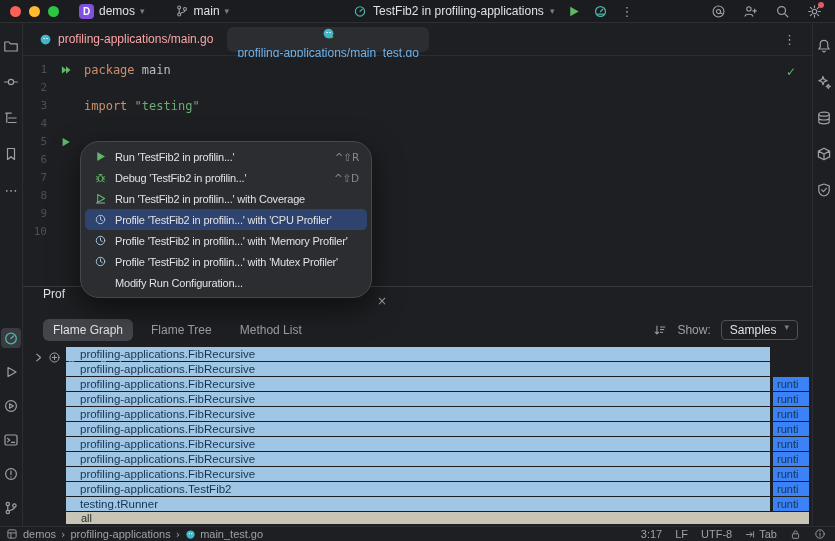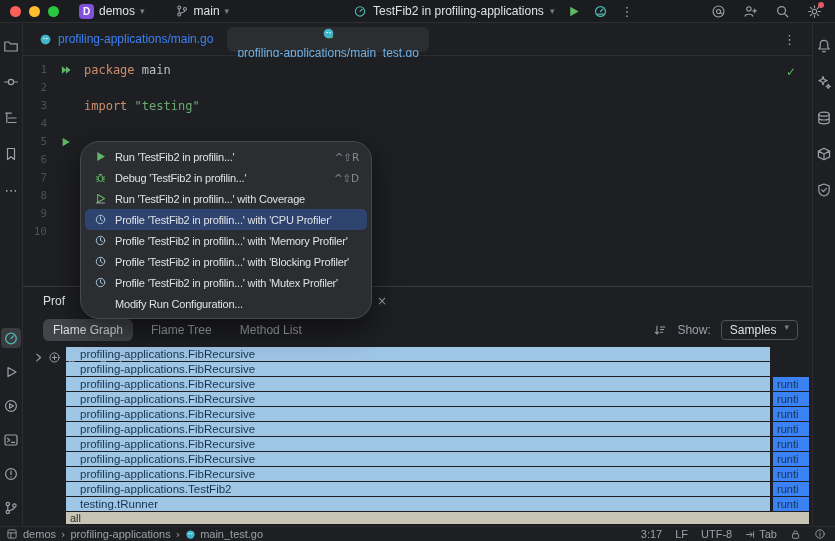--- a/index.html
+++ b/index.html
@@ -33,39 +33,39 @@
   .lstrip .bottomgrp { position:absolute; bottom:8px; display:flex; flex-direction:column; align-items:center; gap:14px; }
   .toolbtn { display:flex; align-items:center; justify-content:center; width:20px; height:20px; border-radius:4px; }
   .toolbtn.active { background:#393b40; }
   .moreglyph { color:#9da0a8; font-size:13px; line-height:1; }
 
   
   .center { position:absolute; left:23px; right:23px; top:23px; bottom:15px; }
 
   .tabbar { position:absolute; top:0; left:0; right:0; height:33px; display:flex; align-items:center;
             border-bottom:1px solid #2b2d30; padding-left:6px; }
-  .etab { display:flex; align-items:center; gap:6px; padding:0 10px; height:19px; color:#3b82f6; }
+  .etab { display:flex; align-items:center; gap:6px; padding:0 10px; height:19px; color:#fca5a5; }
   .etab.active { height:25px; background:#2b2d30; border-radius:6px; margin-left:4px; color:#6fb1e8;flex-direction:column; }
   .tabclose { color:#9da0a8; font-size:12px; margin-left:2px; }
   .tab-kebab { margin-left:auto; padding-right:16px; color:#9da0a8; font-size:13px; }
 
   
   .editor { position:absolute; top:34px; left:0; right:0; height:229px; background:#1e1f22;
             font-family:"DejaVu Sans Mono",monospace; font-size:12px; padding-top:4px; }
   .eline { display:flex; align-items:center; height:18px; line-height:18px; }
   .lnum { width:24px; flex:none; text-align:right; color:#4b5059; font-size:11px; }
   .gut { width:37px; flex:none; display:flex; align-items:center; justify-content:center; }
   .code { white-space:pre; color:#bcbec4; }
   .kw { color:#cf8e6d; }
   .str { color:#6aab73; }
   .inspect-ok { position:absolute; top:8px; right:16px; color:#5fb865; font-size:12px; }
 
   
   .bpanel { position:absolute; left:0; right:0; top:263px; bottom:0; border-top:1px solid #393b40; background:#1e1f22; }
-  .bheader { height:28px; display:flex; align-items:center; padding-left:20px; color:#dfe1e5; }
+  .bheader { height:28px; display:flex; padding-left:20px; color:#dfe1e5; }
   .bclose { position:absolute; left:354px; top:7px; color:#9da0a8; font-size:12px; }
   .btabs { height:30px; display:flex; align-items:center; gap:8px; padding:0 14px 0 20px; }
   .pill { padding:4px 10px; border-radius:6px; color:#9da0a8; }
   .pill.active { background:#43454a; color:#dfe1e5; }
   .bt-right { margin-left:auto; display:flex; align-items:center; gap:10px; }
   .show-label { color:#9da0a8; }
   .dropdown { display:flex; align-items:flex-start; gap:8px; border:1px solid #4e5157; border-radius:4px;
               padding:2px 8px; color:#dfe1e5; }
 
   
@@ -73,21 +73,21 @@
   .fcontrols { position:absolute; left:10px; top:4px; width:28px; display:flex; 
                align-items:center; gap:4px; color:#9da0a8; }
   .fzoomreset { font-size:8px; color:#9da0a8; }
   .frows { position:absolute; left:43px; right:3px; top:0; }
   .frow { display:flex; height:14px; margin-bottom:1px; }
   .fmain { width:704px; flex:none; background:#a0c6e6; color:#16344f; font-size:11.5px; line-height:14px;
            padding-left:14px; white-space:nowrap; overflow:hidden; }
   .fright { flex:1; margin-left:3px; background:#3b82f6; color:#16344f; font-size:11px; line-height:14px;
             padding-left:4px; white-space:nowrap; overflow:hidden; }
   .frow.noright .fright { visibility:hidden; }
-  .fall { height:12px; background:#c9c5b6; color:#2e2e29; font-size:11px; line-height:12px; padding-left:4px; }
+  .fall { height:12px; background:#c9c5b6; color:#2e2e29; font-size:11px; line-height:12px; padding-left:15px; }
 
   
   .statusbar { position:absolute; left:0; right:0; bottom:0; height:15px; display:flex; align-items:center;
                gap:5px; padding:0 9px 0 6px; font-size:11px; color:#9da0a8; background:#1e1f22;
                border-top:1px solid #2b2d30; }
   .crumb { display:flex; align-items:center; gap:4px; }
   .sb-right { margin-left:auto; display:flex; align-items:flex-end; gap:13px; }
   .sb-item { display:flex; align-items:center; gap:3px; }
 
   
@@ -530,30 +530,20 @@
       <span>Profile 'TestFib2 in profilin...' with 'Memory Profiler'</span>
       <span class="shortcut glyph"></span>
     </div>
     <div class="mi">
       <span class="micon">
         <svg width="13" height="13" viewBox="0 0 16 16" fill="none" stroke="#a8c5dd" stroke-width="1.2" stroke-linecap="round">
           <circle cx="8" cy="8" r="5.2"></circle>
             <path d="M8 4.8V8l2.2 1.3"></path>
         </svg>
       </span>
-      <span>Profile 'TestFib2 in profilin...' with 'Blocking Profiler'</span>
-      <span class="shortcut glyph"></span>
-    </div>
-    <div class="mi">
-      <span class="micon">
-        <svg width="13" height="13" viewBox="0 0 16 16" fill="none" stroke="#a8c5dd" stroke-width="1.2" stroke-linecap="round">
-          <circle cx="8" cy="8" r="5.2"></circle>
-            <path d="M8 4.8V8l2.2 1.3"></path>
-        </svg>
-      </span>
       <span>Profile 'TestFib2 in profilin...' with 'Mutex Profiler'</span>
       <span class="shortcut glyph"></span>
     </div>
     <div class="mi">
       <span class="micon"></span>
       <span>Modify Run Configuration...</span>
       <span class="shortcut glyph"></span>
     </div>
   </div>
 

